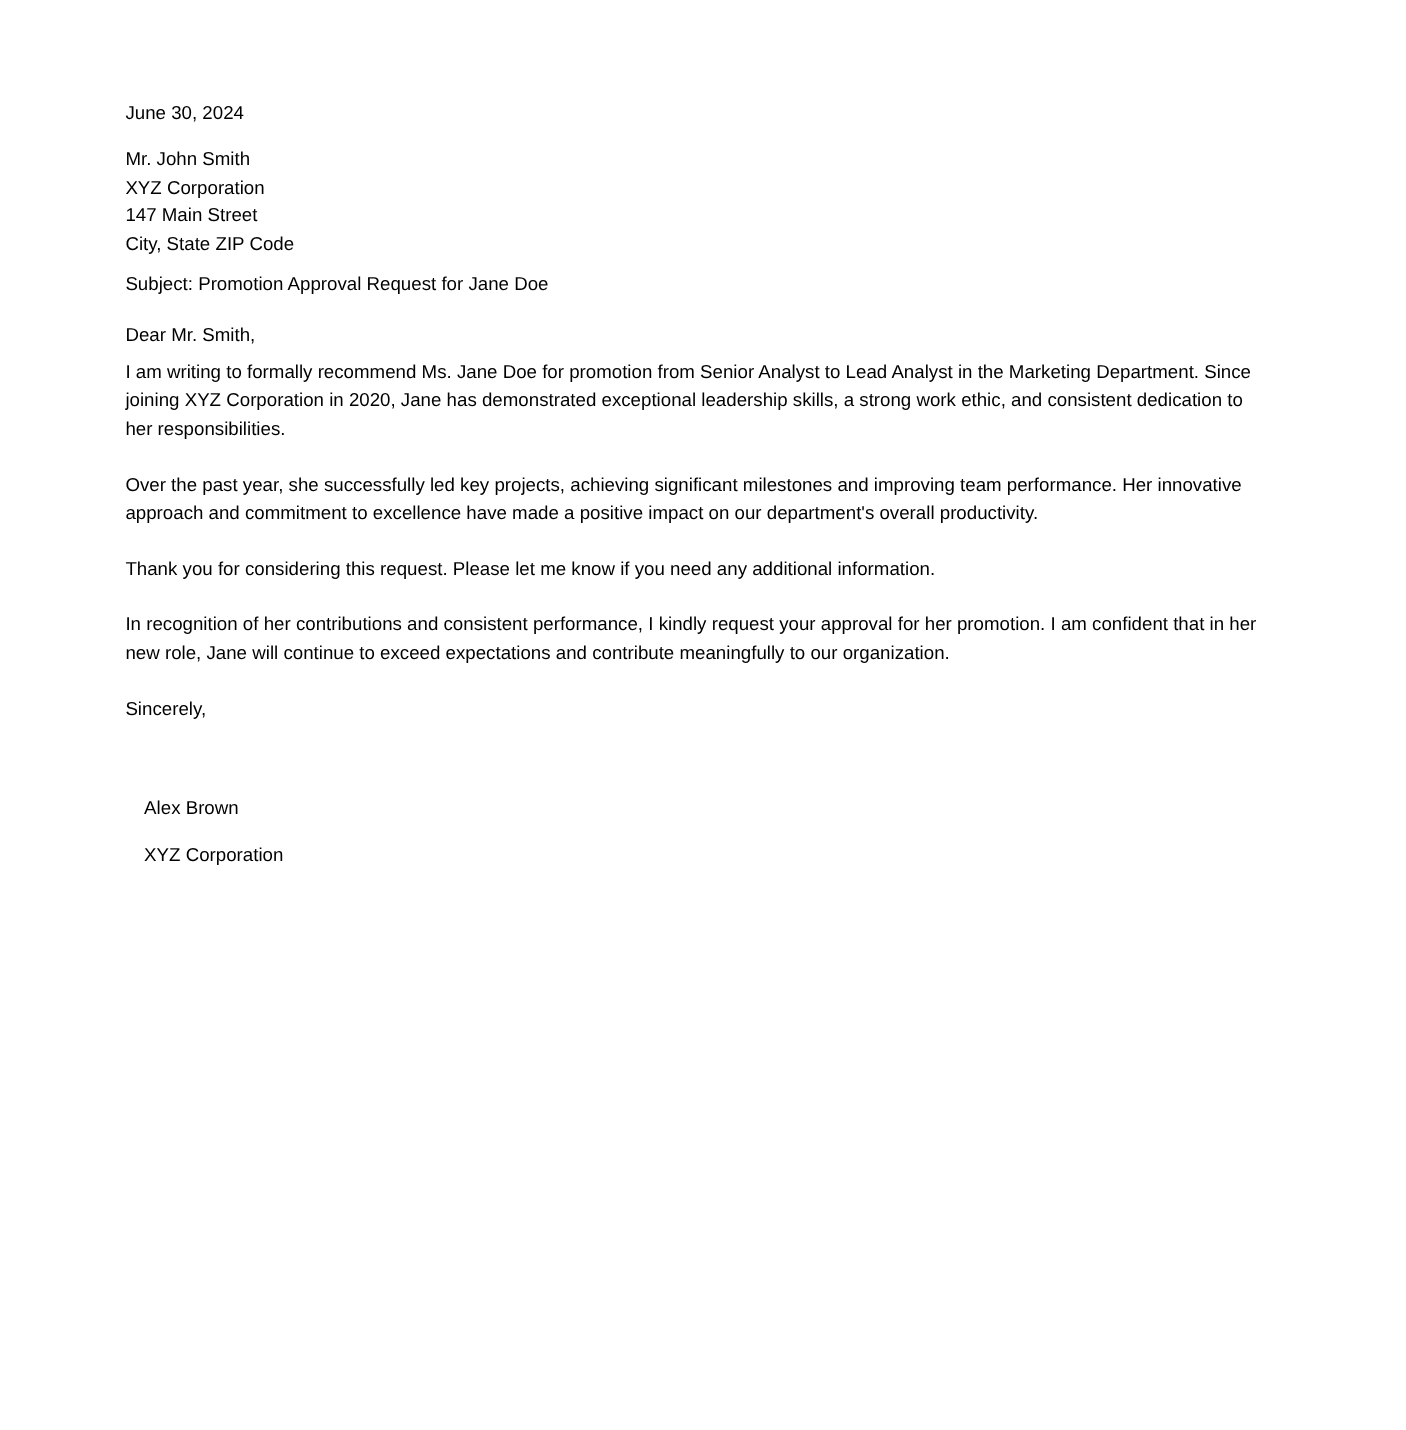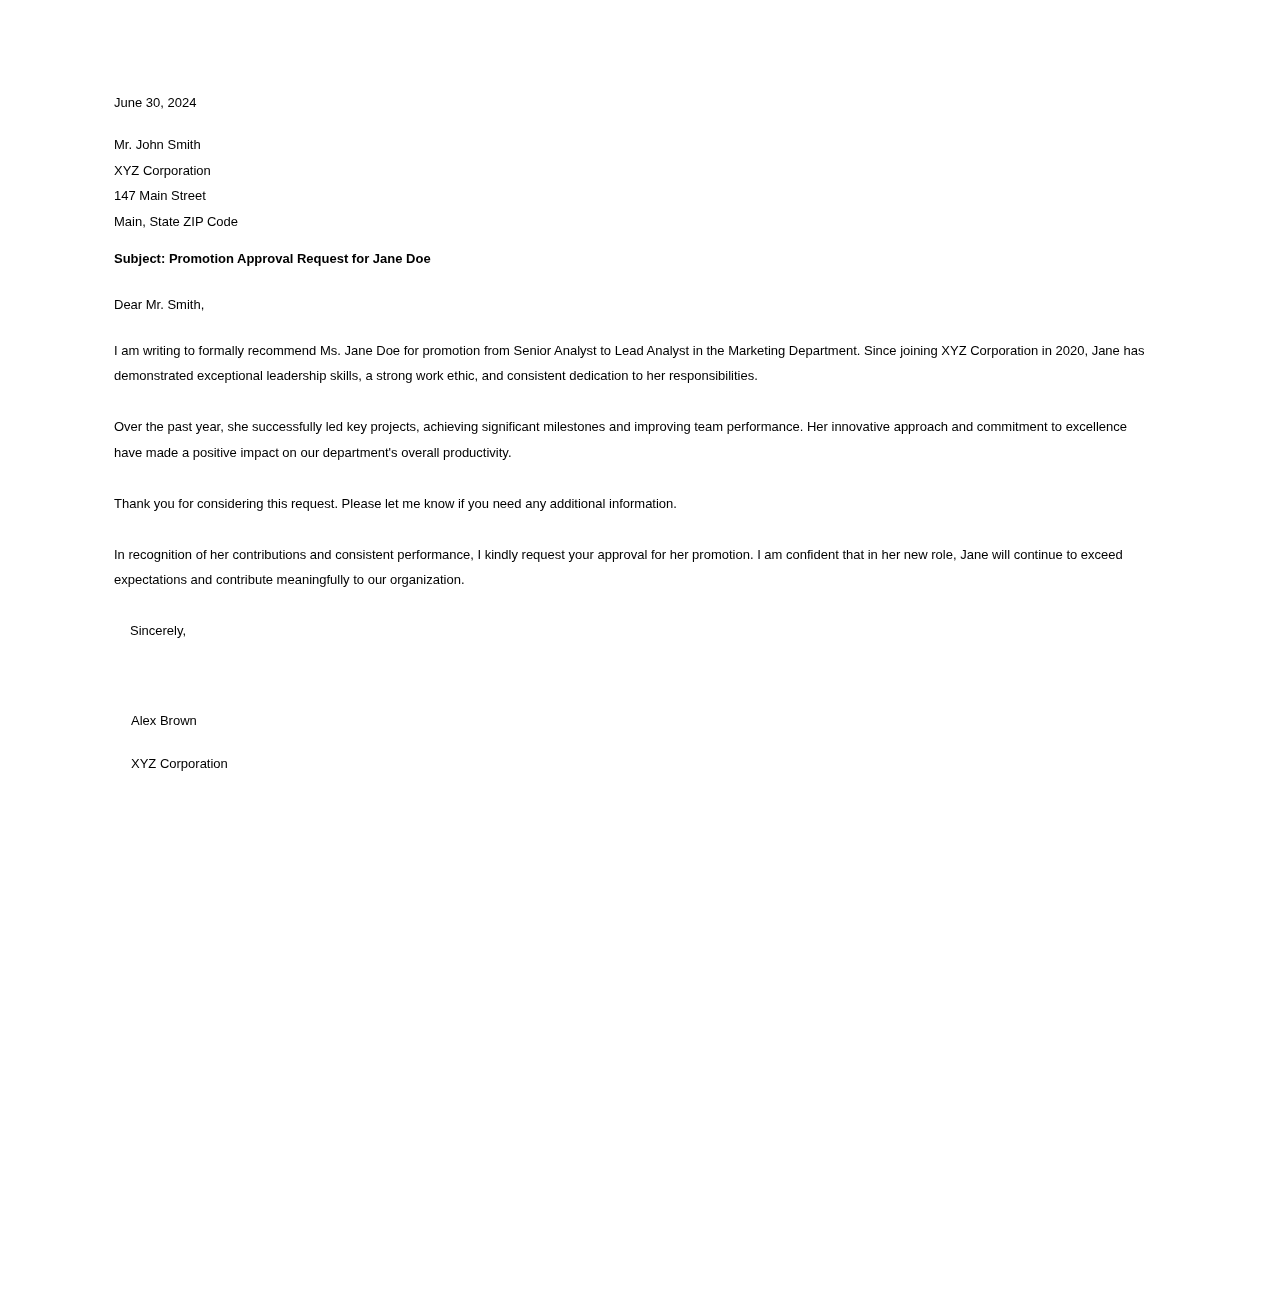--- a/index.html
+++ b/index.html
@@ -20,53 +20,53 @@
   .page {
     box-sizing: border-box;
     width: 1278px;
     height: 1300px;
     background: #ffffff;
     padding: 90px 112px 0 114px;
   }
 
   .letter {
     width: 1052px;
-    font-size: 13px;
+    font-size: 17px;
     line-height: 25.8px;
     color: #000000;
     text-align: left;
   }
 
   
   .date-line {
     margin: 0 0 16px 0;
   }
 
   .address-block {
     margin: 0 0 11px 0;
   }
   .address-block .addr-line {
     margin: 0;
   }
 
   .subject-line {
-    font-weight: bold;
+    font-weight: normal;
     margin: 0 0 20px 0;
   }
 
   .salutation {
-    margin: 0 0 20px 0;
+    margin: 0 0 8px 0;
   }
 
   .body-para {
     margin: 0 12px 25px 0;
   }
 
   .closing {
-    margin: 0 0 0 16px;
+    margin: 0 0 0 0;
   }
 
   .signature-gap {
     height: 47px;
   }
 
   .signature-block .sig-line {
     margin: 17px;
   }
 </style>
@@ -75,21 +75,21 @@
 
 <div class="page">
   <div class="letter">
 
     <div class="date-line">June 30, 2024</div>
 
     <div class="address-block">
       <div class="addr-line">Mr. John Smith</div>
       <div class="addr-line">XYZ Corporation</div>
       <div class="addr-line">147 Main Street</div>
-      <div class="addr-line">Main, State ZIP Code</div>
+      <div class="addr-line">City, State ZIP Code</div>
     </div>
 
     <div class="subject-line">Subject: Promotion Approval Request for Jane Doe</div>
 
     <div class="salutation">Dear Mr. Smith,</div>
 
     <p class="body-para">I am writing to formally recommend Ms. Jane Doe for promotion from Senior Analyst to Lead Analyst in the Marketing Department. Since joining XYZ Corporation in 2020, Jane has demonstrated exceptional leadership skills, a strong work ethic, and consistent dedication to her responsibilities.</p>
     <p class="body-para">Over the past year, she successfully led key projects, achieving significant milestones and improving team performance. Her innovative approach and commitment to excellence have made a positive impact on our department's overall productivity.</p>
     <p class="body-para">Thank you for considering this request. Please let me know if you need any additional information.</p>
     <p class="body-para">In recognition of her contributions and consistent performance, I kindly request your approval for her promotion. I am confident that in her new role, Jane will continue to exceed expectations and contribute meaningfully to our organization.</p>

